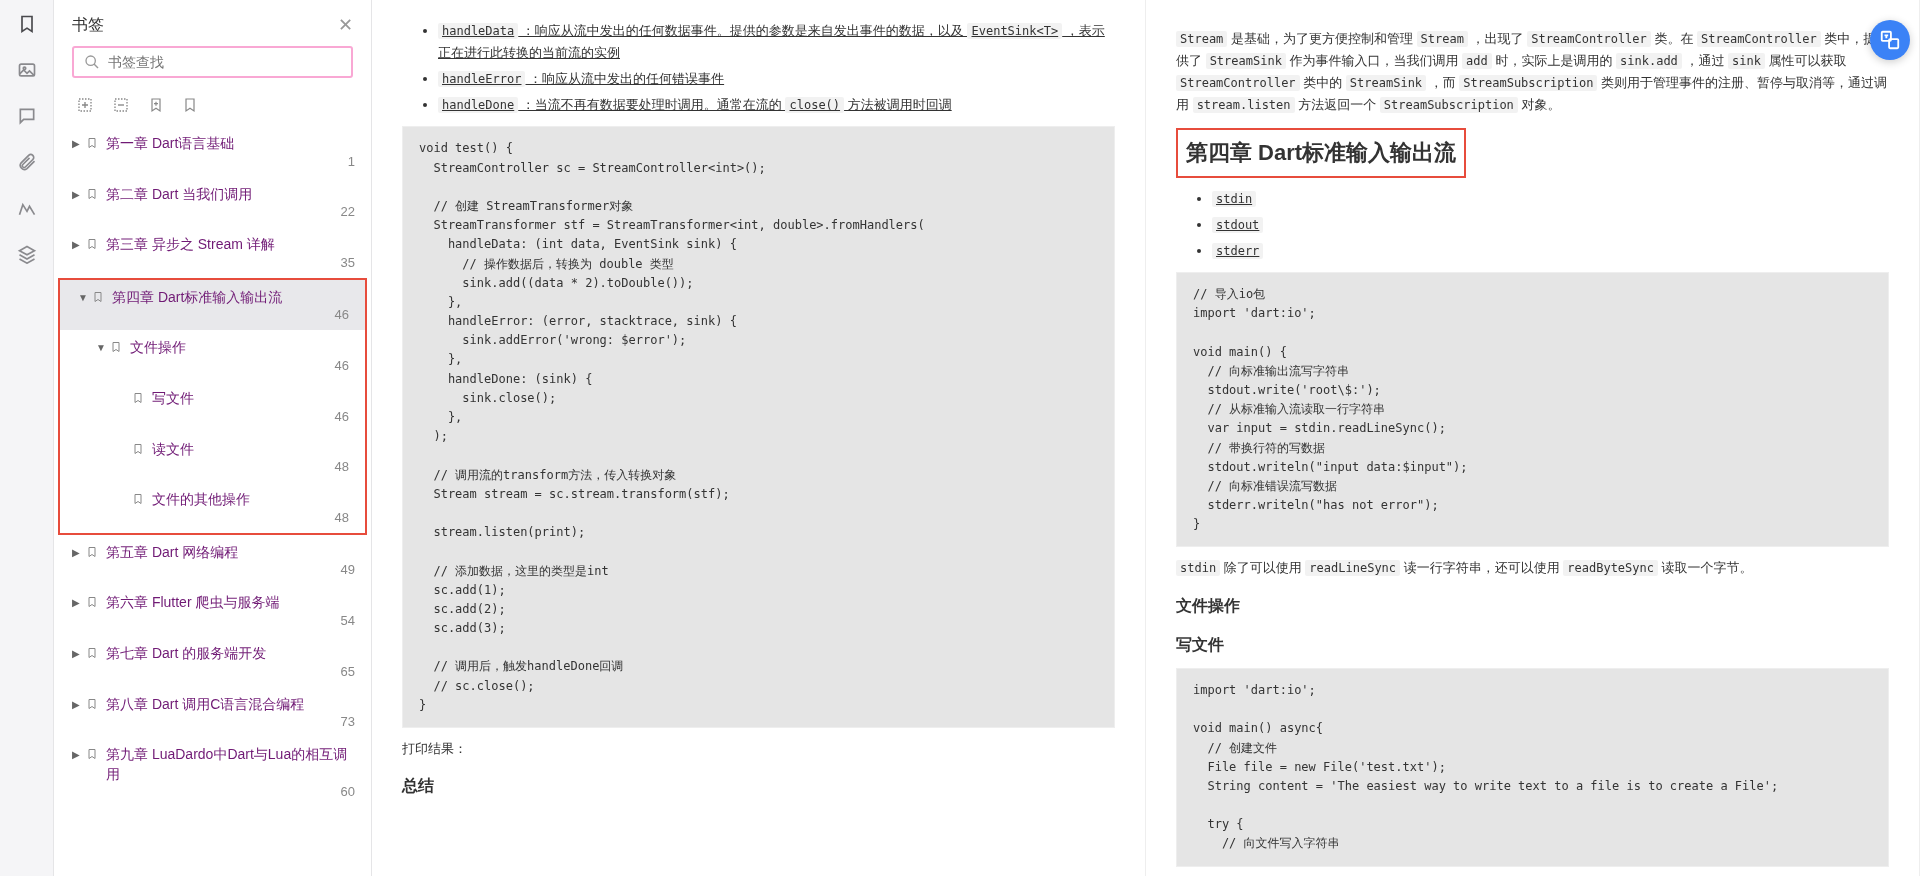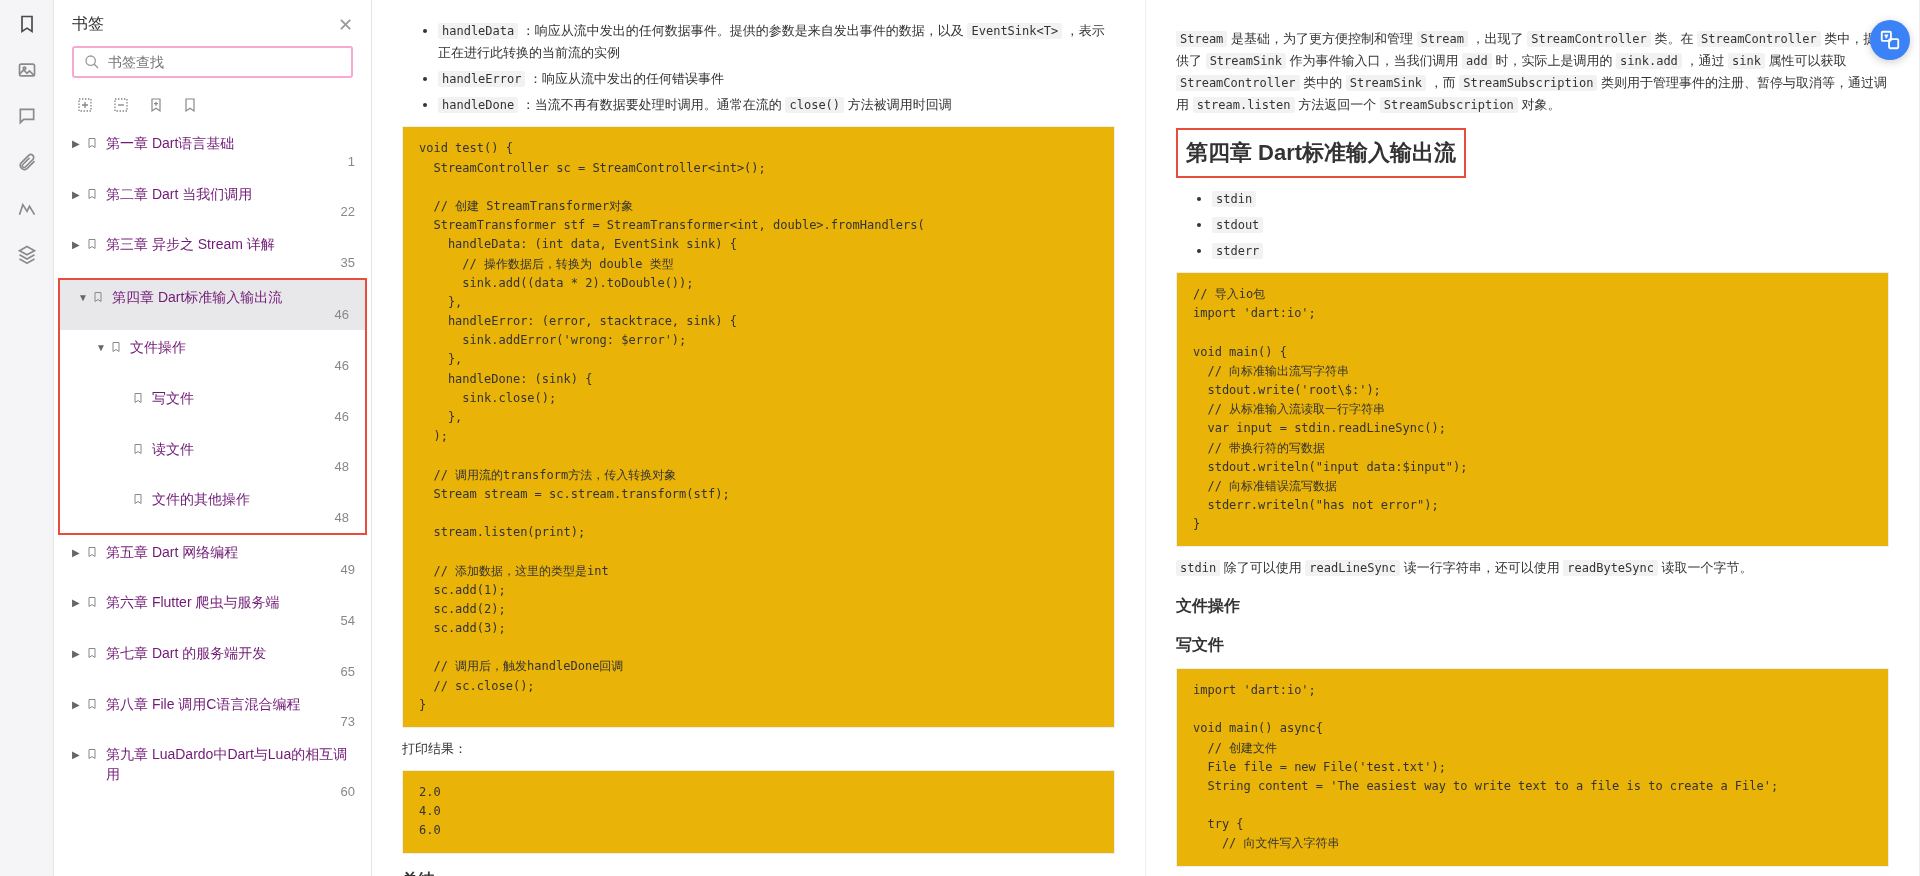--- a/index.html
+++ b/index.html
@@ -6,21 +6,21 @@
 body { font-family: "Microsoft YaHei", -apple-system, sans-serif; font-size: 14px; background: #fff; color: #333; overflow: hidden; }
 .app { display: flex; height: 876px; width: 1920px; }
 
 
 .rail { width: 54px; background: #f5f5f7; border-right: 1px solid #e5e5e7; display: flex; flex-direction: column; align-items: center; padding-top: 12px; gap: 22px; }
 .rail-icon { width: 24px; height: 24px; color: #8a8a8e; cursor: pointer; display: flex; align-items: center; justify-content: center; }
 .rail-icon.active { color: #4a4a4e; }
 
 
 .sidebar { width: 318px; border-right: 1px solid #e5e5e7; display: flex; flex-direction: column; }
-.sb-header { display: flex; align-items: flex-start; padding: 14px 18px 10px 18px; }
+.sb-header { display: flex; align-items: center; padding: 14px 18px 10px 18px; }
 .sb-title { font-size: 16px; color: #333; flex: 1; }
 .sb-close { color: #999; cursor: pointer; font-size: 18px; }
 .search-wrap { padding: 0 18px 10px 18px; }
 .search { display: flex; align-items: center; border: 2px solid #f9a8d4; border-radius: 3px; padding: 6px 10px; }
 .search input { border: none; outline: none; flex: 1; font-size: 14px; background: transparent; }
 .search-icon { color: #999; margin-right: 8px; }
 .sb-tools { display: flex; gap: 18px; padding: 8px 18px 12px 22px; color: #888; }
 .sb-tools span { cursor: pointer; }
 .tree { flex: 1; overflow-y: auto; padding-bottom: 20px; }
 .tree-item { position: relative; padding: 8px 14px 8px 18px; cursor: pointer; }
@@ -31,24 +31,24 @@
 .tree-page { color: #888; font-size: 13px; text-align: right; padding-right: 2px; }
 .tree-item.depth-0 { padding-left: 18px; padding-right: 14px; }
 .tree-item.depth-1 { padding-left: 36px; }
 .tree-item.depth-2 { padding-left: 58px; }
 .tree-item.selected { background: #e8e8eb; }
 .red-box { border: 2px solid #e74c3c; margin: 0 4px; }
 
 
 .content { flex: 1; display: flex; overflow: hidden; }
 .page { flex: 1; padding: 20px 30px; overflow-y: hidden; border-right: 1px solid #eee; font-size: 13px; line-height: 1.7; }
-.page ul { padding-left: 36px; margin-bottom: 10px; }
+.page ul { padding-left: 36px; margin-bottom: 10px; text-decoration: underline; }
 .page ul li { margin-bottom: 4px; }
 code { font-family: Consolas, Monaco, monospace; background: #f2f2f2; padding: 1px 4px; border-radius: 2px; font-size: 12px; }
-pre { background: #eab308; border: 1px solid #eee; padding: 12px 16px; font-family: Consolas, Monaco, monospace; font-size: 12px; line-height: 1.6; margin: 10px 0; white-space: pre; overflow-x: auto; }
+pre { background: #e5e5e5; border: 1px solid #eee; padding: 12px 16px; font-family: Consolas, Monaco, monospace; font-size: 12px; line-height: 1.6; margin: 10px 0; white-space: pre; overflow-x: auto; }
 .page h2 { font-size: 22px; font-weight: bold; margin: 12px 0 10px 0; }
 .page h3 { font-size: 16px; font-weight: bold; margin: 12px 0 8px 0; }
 .page p { margin: 8px 0; }
 .red-title { border: 2px solid #e74c3c; display: inline-block; padding: 4px 8px; }
 
 
 .fab { position: fixed; right: 10px; top: 20px; width: 40px; height: 40px; border-radius: 50%; background: #3b82f6; display: flex; align-items: center; justify-content: center; color: #fff; box-shadow: 0 2px 8px rgba(0,0,0,.2); cursor: pointer; }
 
 svg { display: block; }
 </style>
@@ -271,21 +271,21 @@
           <div class="tree-page">65</div>
         </div>
         <div class="tree-item depth-0">
           <div class="tree-row">
             <span class="arrow">▶</span>
             <span class="bm-icon">
               <svg width="12" height="14" viewBox="0 0 24 24" fill="none" stroke="currentColor" stroke-width="2">
                 <path d="M6 3h12v18l-6-4-6 4V3z"></path>
               </svg>
             </span>
-            <span class="tree-label">第八章 File 调用C语言混合编程</span>
+            <span class="tree-label">第八章 Dart 调用C语言混合编程</span>
           </div>
           <div class="tree-page">73</div>
         </div>
         <div class="tree-item depth-0">
           <div class="tree-row">
             <span class="arrow">▶</span>
             <span class="bm-icon">
               <svg width="12" height="14" viewBox="0 0 24 24" fill="none" stroke="currentColor" stroke-width="2">
                 <path d="M6 3h12v18l-6-4-6 4V3z"></path>
               </svg>
@@ -328,23 +328,20 @@
 
   // 添加数据，这里的类型是int
   sc.add(1);
   sc.add(2);
   sc.add(3);
 
   // 调用后，触发handleDone回调
   // sc.close();
 }</pre>
       <p>打印结果：</p>
-      <pre>2.0
-4.0
-6.0</pre>
       <h3>总结</h3>
     </div>
     <div class="page">
       <p>
         <code>Stream</code><span> 是基础，为了更方便控制和管理 </span><code>Stream</code><span> ，出现了 </span><code>StreamController</code><span> 类。在 </span>
         <code>StreamController</code><span> 类中，提供了 </span><code>StreamSink</code><span> 作为事件输入口，当我们调用 </span><code>add</code><span> 时，实际上是调用的 </span>
         <code>sink.add</code><span> ，通过 </span><code>sink</code><span> 属性可以获取 </span><code>StreamController</code><span> 类中的 </span><code>StreamSink</code><span> ，而 </span>
         <code>StreamSubscription</code><span> 类则用于管理事件的注册、暂停与取消等，通过调用 </span><code>stream.listen</code><span> 方法返回一个 </span>
         <code>StreamSubscription</code><span> 对象。</span>
       </p>

